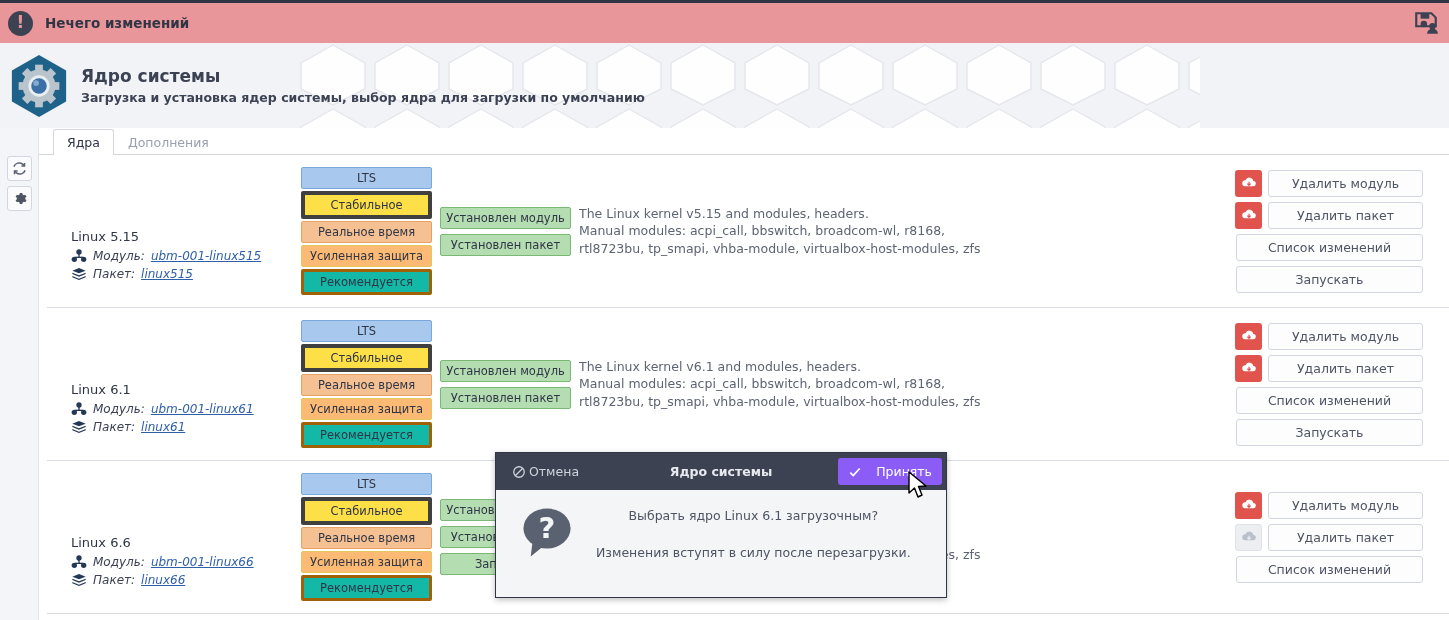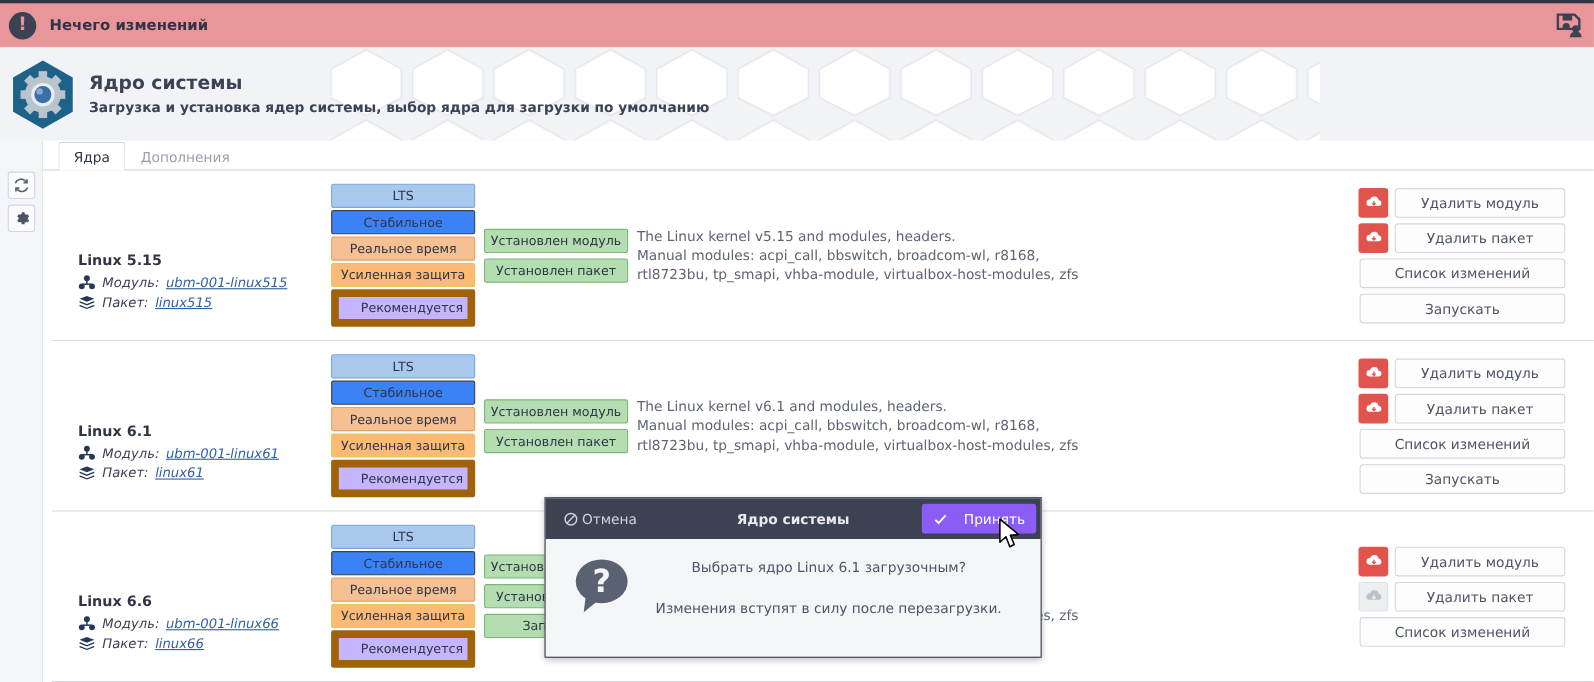--- a/index.html
+++ b/index.html
@@ -116,40 +116,40 @@
     display: flex;
     align-items: center;
     border-bottom: 1px solid #d9dce3;
     padding: 12px 0;
     min-height: 140px;
   }
   .krow.last { border-bottom: 1px solid #d9dce3; }
 
   
   .col-name { width: 254px; flex: 0 0 auto; padding-left: 24px; }
-  .kname { font-size: 13px; font-weight: bold; color: #2f3545; margin-bottom: 4px; margin-top: 48px; }
+  .kname { font-size: 13px; font-weight: normal; color: #2f3545; margin-bottom: 4px; margin-top: 48px; }
   .kmeta { display: flex; align-items: center; gap: 6px; margin-top: 2px; font-size: 12px; }
   .kmeta .mlabel { font-style: italic; color: #3b4254; }
   .kmeta a { font-style: italic; color: #2f5fa8; text-decoration: underline; cursor: pointer; }
   .meta-icon { width: 16px; height: 16px; flex: 0 0 auto; }
 
   
   .col-badges { width: 131px; flex: 0 0 auto; display: flex; flex-direction: column; gap: 2px; }
   .badge {
     font-size: 11.5px; text-align: center;
     padding: 3px 4px;
     border-radius: 2px;
     color: #2f3545;
     white-space: nowrap;
   }
   .b-lts   { background: #a8c8ee; border: 1px solid #7aa7dc; }
-  .b-stab  { background: #3b82f6; border: 1px solid #404040; }
+  .b-stab  { background: #fde047; border: 4px solid #404040; }
   .b-rt    { background: #f5c193; border: 1px solid #e8a165; }
   .b-sec   { background: #fdba74; border: 1px solid #e3c75d; }
-  .b-rec   { background: #c4b5fd; border: 7px solid #a16207; text-align: right; }
+  .b-rec   { background: #14b8a6; border: 3px solid #a16207; }
 
   
   .col-state { width: 139px; flex: 0 0 auto; display: flex; flex-direction: column; gap: 5px; padding-left: 8px; }
   .sbadge {
     font-size: 11.5px; text-align: center;
     padding: 3px 4px;
     border-radius: 2px;
     background: #b5ddb2; border: 1px solid #7bb876;
     color: #2f3545; white-space: nowrap;
   }

